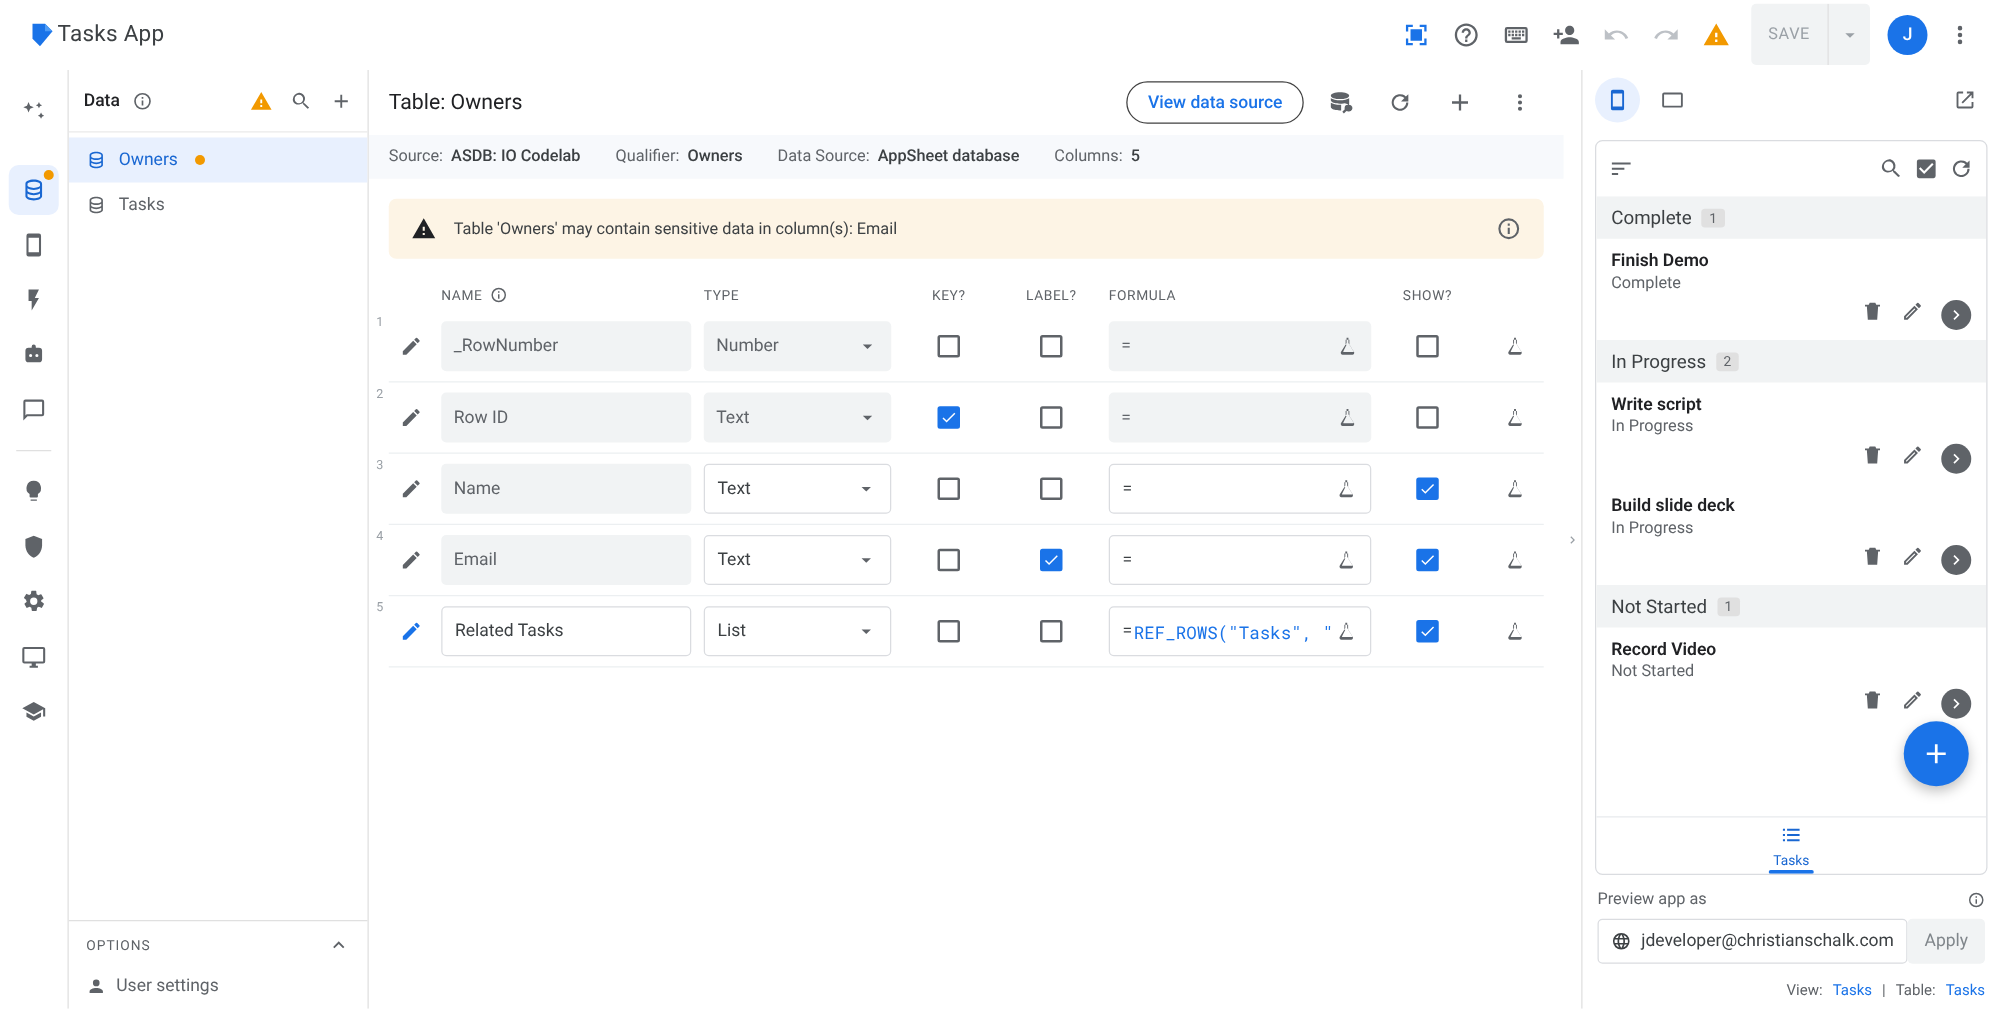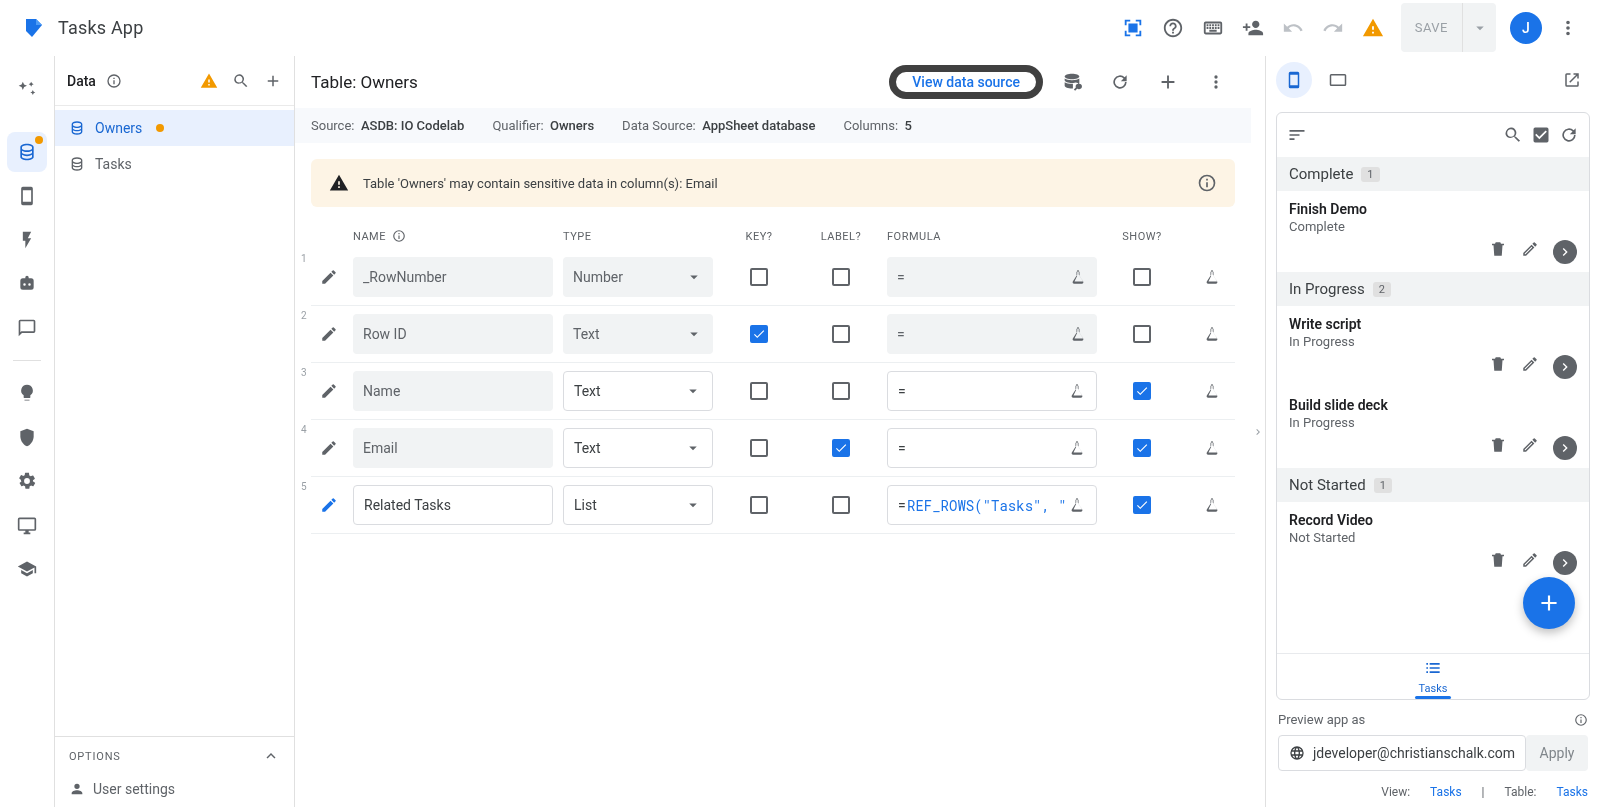--- a/index.html
+++ b/index.html
@@ -8,21 +8,21 @@
   font-family: 'Google Sans', Roboto, Arial, sans-serif;
   font-size: 14px; color: #3c4043; background: #fff;
 }
 svg { display: block; }
 
 
 .appbar {
   height: 56px; display: flex; align-items: center;
   padding: 0 12px; border-bottom: 1px solid #fff;
 }
-.appbar .brand { display: flex; align-items: center; gap: 12px; margin-left: 10px; }
+.appbar .brand { display: flex; align-items: center; margin-left: 10px; }
 .appbar .brand-logo { width: 24px; height: 24px; }
 .appbar .brand-name { font-size: 18px; color: #3c4043; font-weight: 400; letter-spacing: .2px; }
 .appbar .spacer { flex: 1; }
 .appbar .tool { width: 40px; height: 40px; display:flex; align-items:center; justify-content:center; border-radius:50%; color:#5f6368; cursor:pointer; }
 .appbar .tool.alert { color: #f29900; }
 .appbar .savebox { display:flex; align-items:center; background:#f1f3f4; border-radius:4px; height:49px; overflow:hidden; margin:0 8px; }
 .appbar .savebox .label { padding:0 14px; color:#9aa0a6; font-size:13px; letter-spacing:.5px; }
 .appbar .savebox .split { width:34px; height:100%; display:flex; align-items:center; justify-content:center; border-left:1px solid #e0e0e0; color:#9aa0a6; }
 .appbar .avatar { width:32px; height:32px; border-radius:50%; background:#1a73e8; color:#fff; display:flex; align-items:center; justify-content:center; margin:0 6px; font-weight:500; }
 
@@ -69,21 +69,21 @@
 .dnav .subfooter { padding:6px 14px 10px; display:flex; align-items:center; gap:8px; color:#5f6368; font-size:14px; }
 
 
 .editor { flex:1; min-width:0; display:flex; flex-direction:column; overflow:auto; }
 .ehdr {
   display:flex; align-items:center; height:52px; padding:0 16px; gap:10px;
 }
 .ehdr .title { font-size:17px; color:#202124; }
 .ehdr .spacer { flex:1; }
 .pillbtn {
-  border:7px solid #404040; border-radius:18px; height:34px;
+  border:1px solid #404040; border-radius:18px; height:34px;
   display:flex; align-items:center; padding:0 16px; color:#1a73e8; font-weight:500; cursor:pointer;
 }
 .ibtn { width:38px; height:38px; display:flex; align-items:center; justify-content:center; color:#5f6368; cursor:pointer; border-radius:50%; }
 .meta {
   background:#f7f9fc; padding:10px 16px; font-size:13px; color:#5f6368;
   display:flex; gap:28px; align-items:center;
 }
 .meta b { color:#3c4043; font-weight:500; }
 .banner {
   margin:16px; border-radius:6px; background:#fdf4e5;
@@ -186,21 +186,21 @@
 .pcontrols { display:flex; gap:0; padding:4px 12px 8px; }
 .pcontrols .email {
   flex:1; height:36px; border:1px solid #dadce0; border-radius:4px;
   display:flex; align-items:center; padding:0 10px; gap:8px; color:#3c4043;
 }
 .pcontrols .apply {
   width:64px; background:#f1f3f4; border-radius:4px; display:flex; align-items:center; justify-content:center;
   color:#80868b; cursor:pointer;
 }
 .pfoot {
-  padding:6px 12px 8px; font-size:12px; color:#5f6368; display:flex; gap:20px; justify-content:flex-end;
+  padding:6px 12px 8px; font-size:12px; color:#5f6368; display:flex; gap:8px; justify-content:flex-end;
 }
 .pfoot a { color:#1a73e8; text-decoration:none; }
 </style>
 </head>
 <body>
 
 <svg width="0" height="0" style="position:absolute">
   <defs>
     <symbol id="i-help" viewBox="0 0 24 24">
         <path fill="currentColor" d="M11 18h2v-2h-2v2zm1-16C6.48 2 2 6.48 2 12s4.48 10 10 10 10-4.48 10-10S17.52 2 12 2zm0 18c-4.41 0-8-3.59-8-8s3.59-8 8-8 8 3.59 8 8-3.59 8-8 8zm0-14c-2.21 0-4 1.79-4 4h2c0-1.1.9-2 2-2s2 .9 2 2c0 2-3 1.75-3 5h2c0-2.25 3-2.5 3-5 0-2.21-1.79-4-4-4z"></path>

